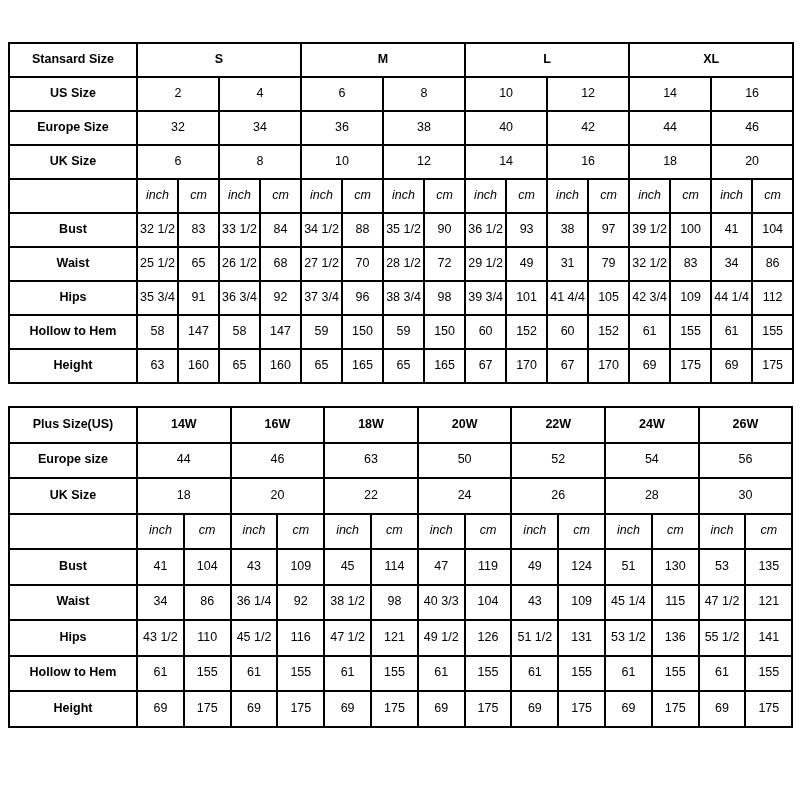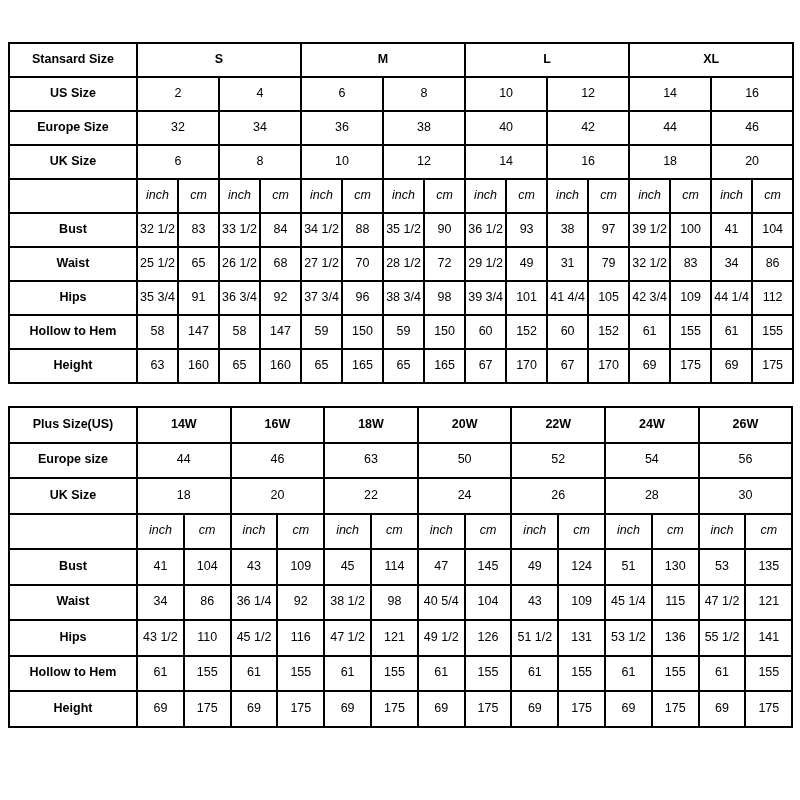--- a/index.html
+++ b/index.html
@@ -305,38 +305,38 @@
 
         <tr>
           <td class="rowhead">Bust</td>
           <td>41</td>
           <td>104</td>
           <td>43</td>
           <td>109</td>
           <td>45</td>
           <td>114</td>
           <td>47</td>
-          <td>145</td>
+          <td>119</td>
           <td>49</td>
           <td>124</td>
           <td>51</td>
           <td>130</td>
           <td>53</td>
           <td>135</td>
         </tr>
 
         <tr>
           <td class="rowhead">Waist</td>
           <td>34</td>
           <td>86</td>
           <td>36 1/4</td>
           <td>92</td>
           <td>38 1/2</td>
           <td>98</td>
-          <td>40 5/4</td>
+          <td>40 3/3</td>
           <td>104</td>
           <td>43</td>
           <td>109</td>
           <td>45 1/4</td>
           <td>115</td>
           <td>47 1/2</td>
           <td>121</td>
         </tr>
 
         <tr>

